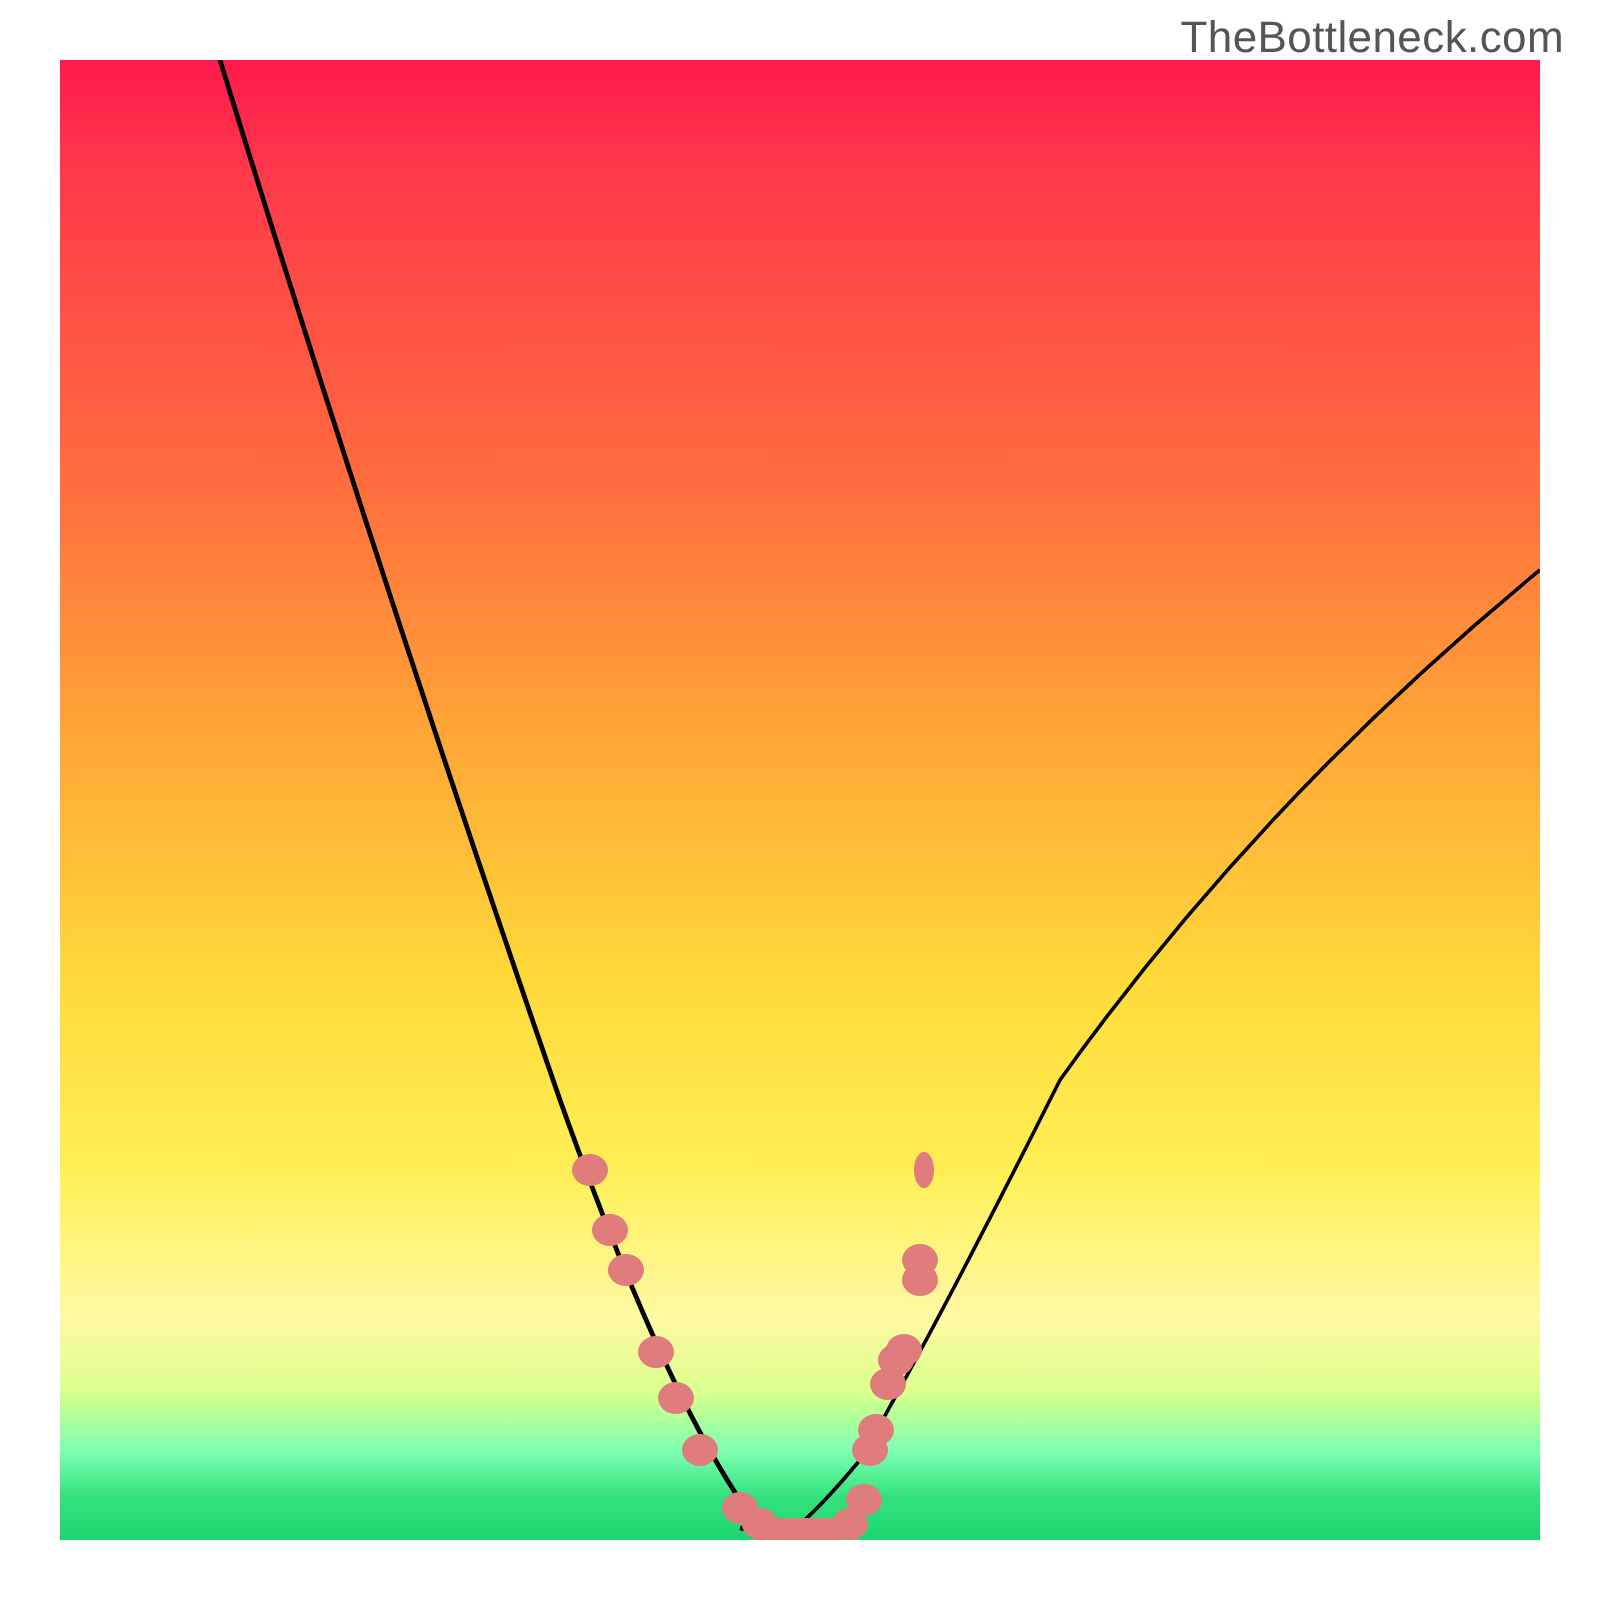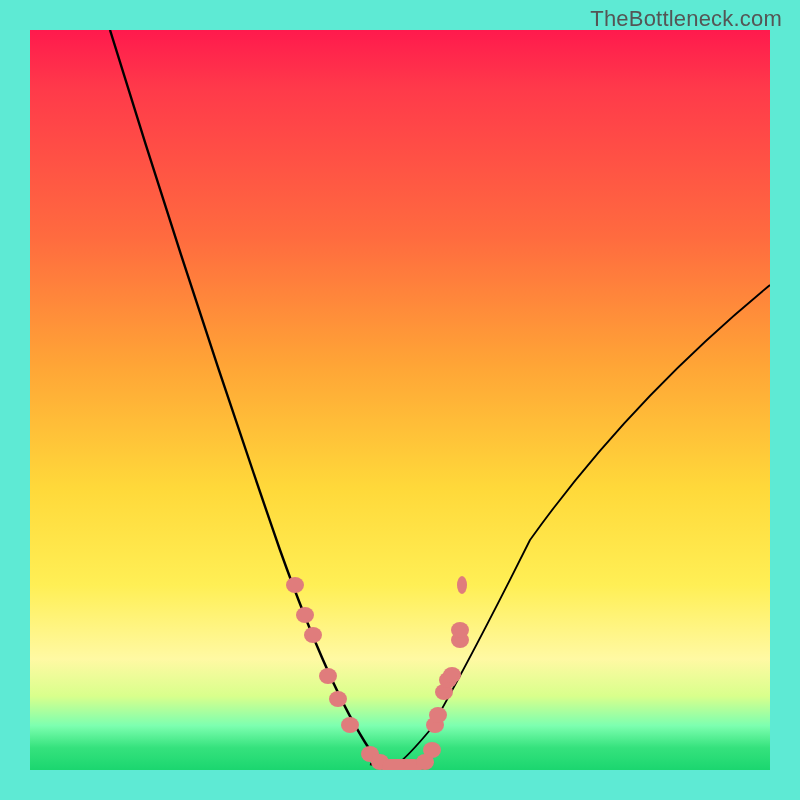--- a/index.html
+++ b/index.html
@@ -10,21 +10,21 @@
     overflow: hidden;
     background: #000;
     font-family: Arial, Helvetica, sans-serif;
   }
   .frame {
     position: absolute;
     top: 0;
     left: 0;
     width: 800px;
     height: 800px;
-    background: #5eead4;
+    background: #ffffff;
   }
   .plot {
     position: absolute;
     top: 30px;
     left: 30px;
     width: 740px;
     height: 740px;
     
     background: linear-gradient(
       to bottom,

